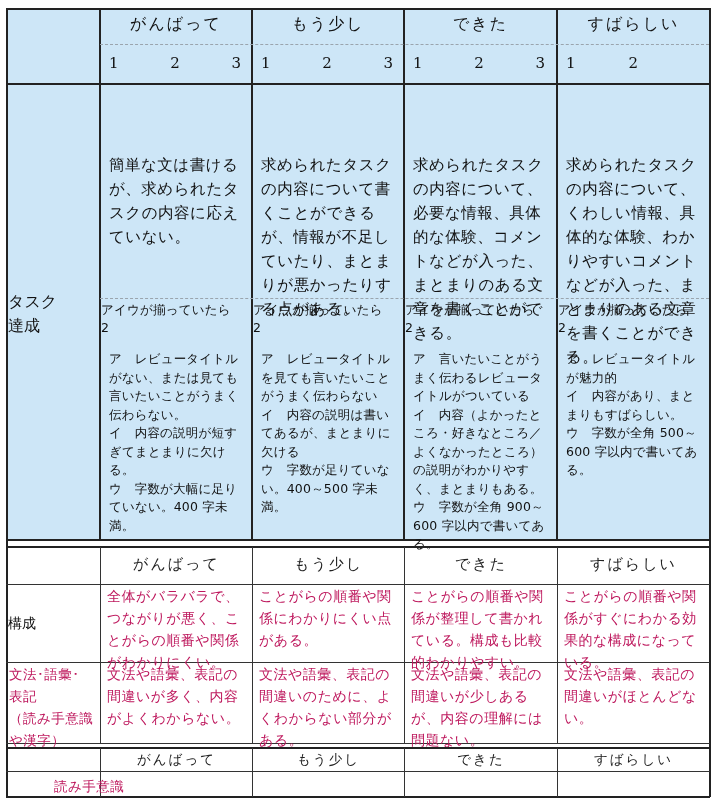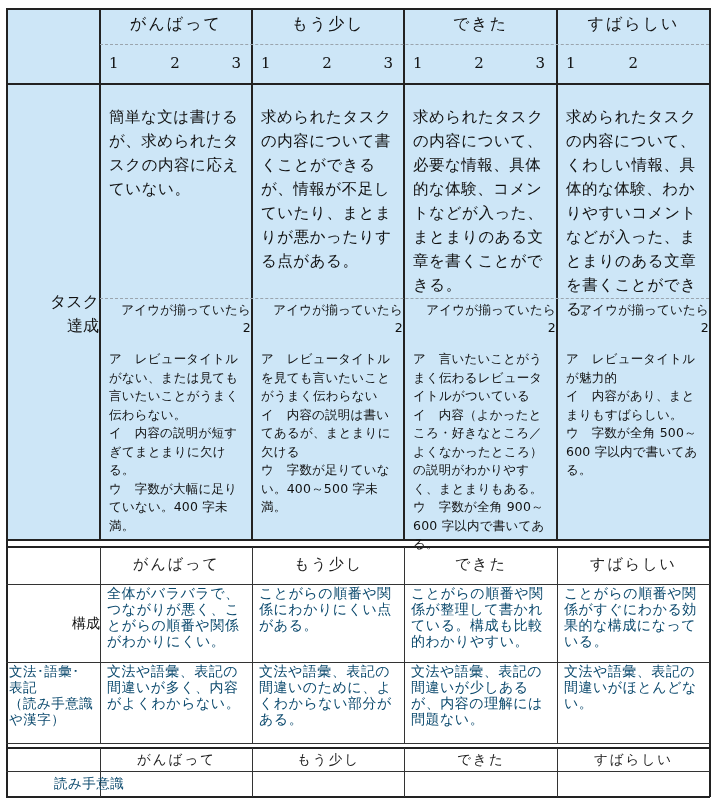--- a/index.html
+++ b/index.html
@@ -10,28 +10,28 @@
   .vline { position: absolute; width: 2px; background: #222; }
   .hline { position: absolute; height: 2px; background: #222; }
   .hthin { position: absolute; height: 1px; background: #333; }
   .vthin { position: absolute; width: 1px; background: #333; }
   .dash { position: absolute; height: 0; border-top: 1px dashed #9aa4ad; }
   .lvl-head { position: absolute; text-align: center; font-size: 16px; letter-spacing: 2px;
               font-family: "DejaVu Sans", "Liberation Sans", sans-serif; }
   .nums { position: absolute; font-size: 15px; display: flex; }
   .nums span { display: inline-block; }
   .desc { position: absolute; font-size: 15.5px; line-height: 24px; letter-spacing: 0.5px;
-          font-family: Liberation Mono, monospace; white-space: pre-line; }
+          font-family: Liberation Serif, serif; white-space: pre-line; margin-top: 47px; }
   .crit { position: absolute; font-size: 12.5px; line-height: 18.5px; letter-spacing: 0.2px;
           font-family: "DejaVu Sans", "Liberation Sans", sans-serif; white-space: pre-line; }
-  .crit-head { text-align: right; }
-  .rowlabel { position: absolute; font-size: 15px; line-height: 22px; text-align: right;
+  .crit-head { text-align: left; }
+  .rowlabel { position: absolute; font-size: 15px; line-height: 22px; text-align: left;
               font-family: "DejaVu Sans", "Liberation Sans", sans-serif; }
-  .cell2 { position: absolute; font-size: 14px; line-height: 16px; letter-spacing: 0.5px;
-           font-family: "DejaVu Sans", "Liberation Sans", sans-serif; white-space: pre-line; color: #0c4a6e; }
+  .cell2 { position: absolute; font-size: 14px; line-height: 22px; letter-spacing: 0.5px;
+           font-family: "DejaVu Sans", "Liberation Sans", sans-serif; white-space: pre-line; color: #be185d; }
   .head2 { position: absolute; text-align: center; font-size: 15px; letter-spacing: 2px;
            font-family: "DejaVu Sans", "Liberation Sans", sans-serif; color: #222; }
 </style>
 </head>
 <body>
 
 <div class="abs blue" style="left:6px; top:8px; width:704px; height:533px;"></div>
 
 <div class="hline" style="left:6px; top:8px; width:704px;"></div>
 <div class="hline" style="left:6px; top:83px; width:704px;"></div>

